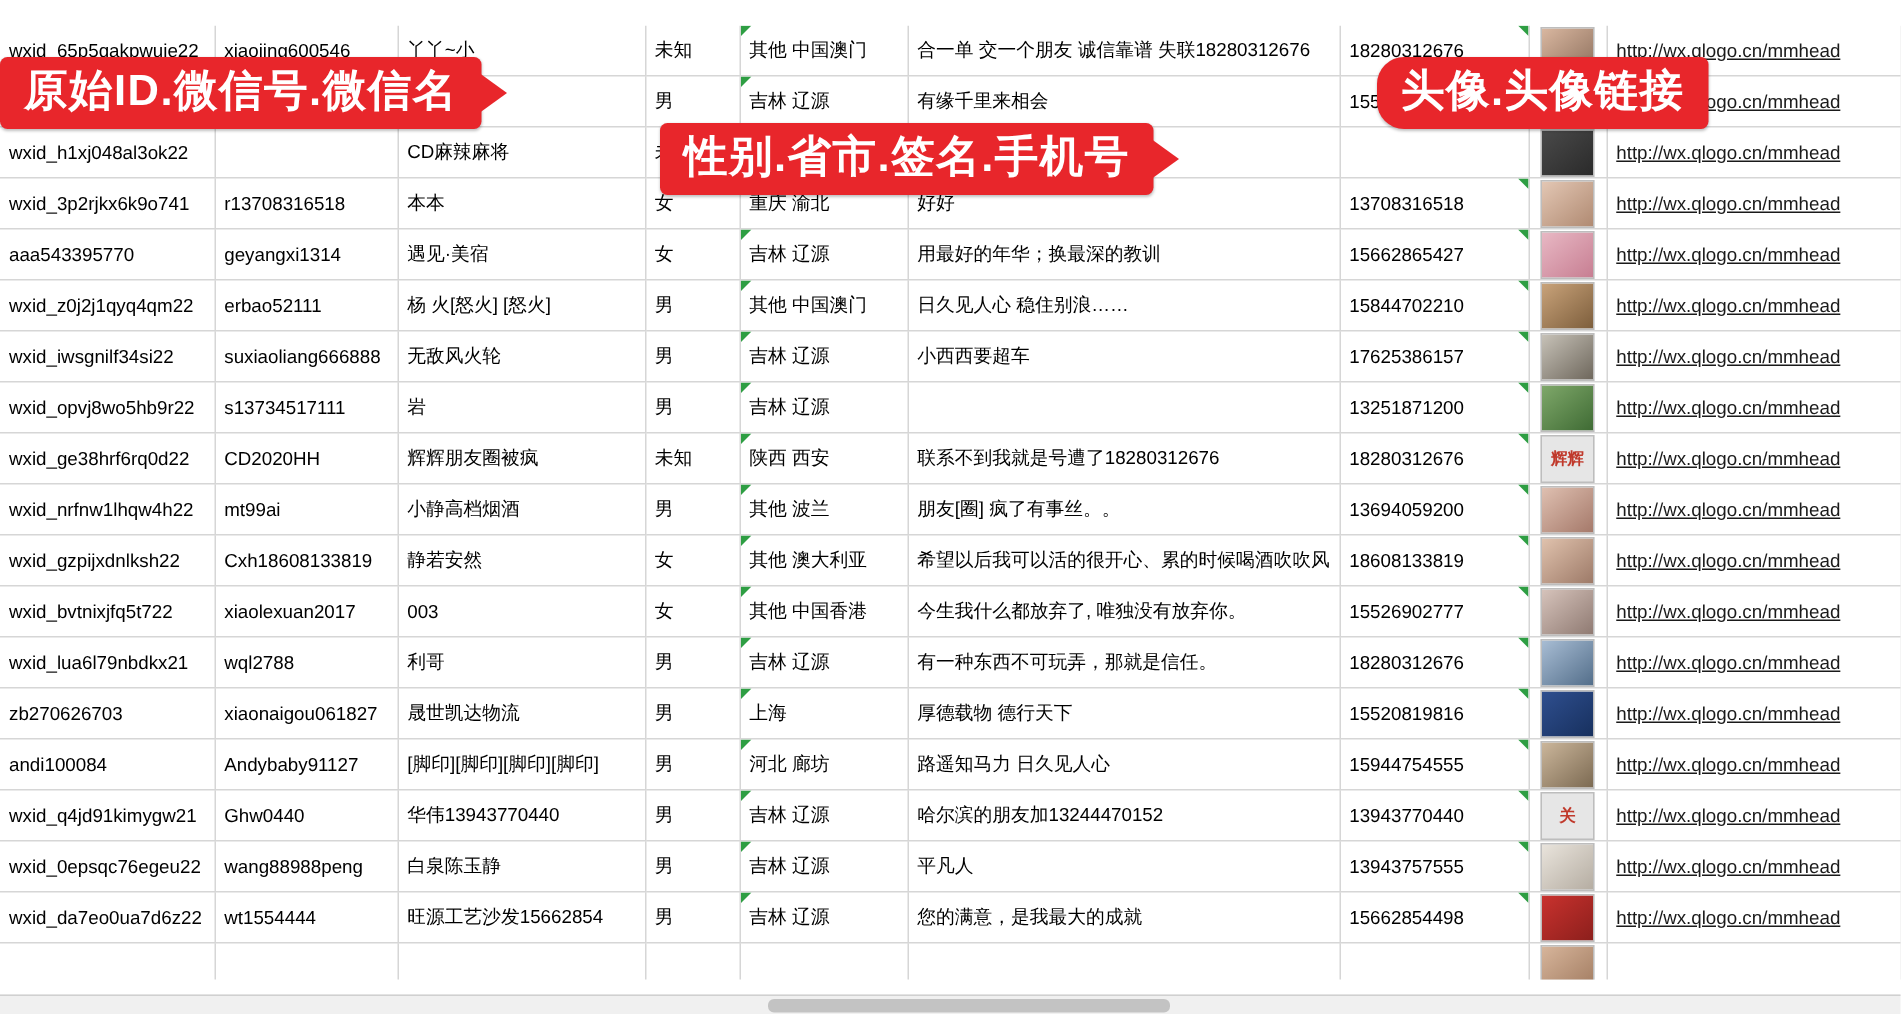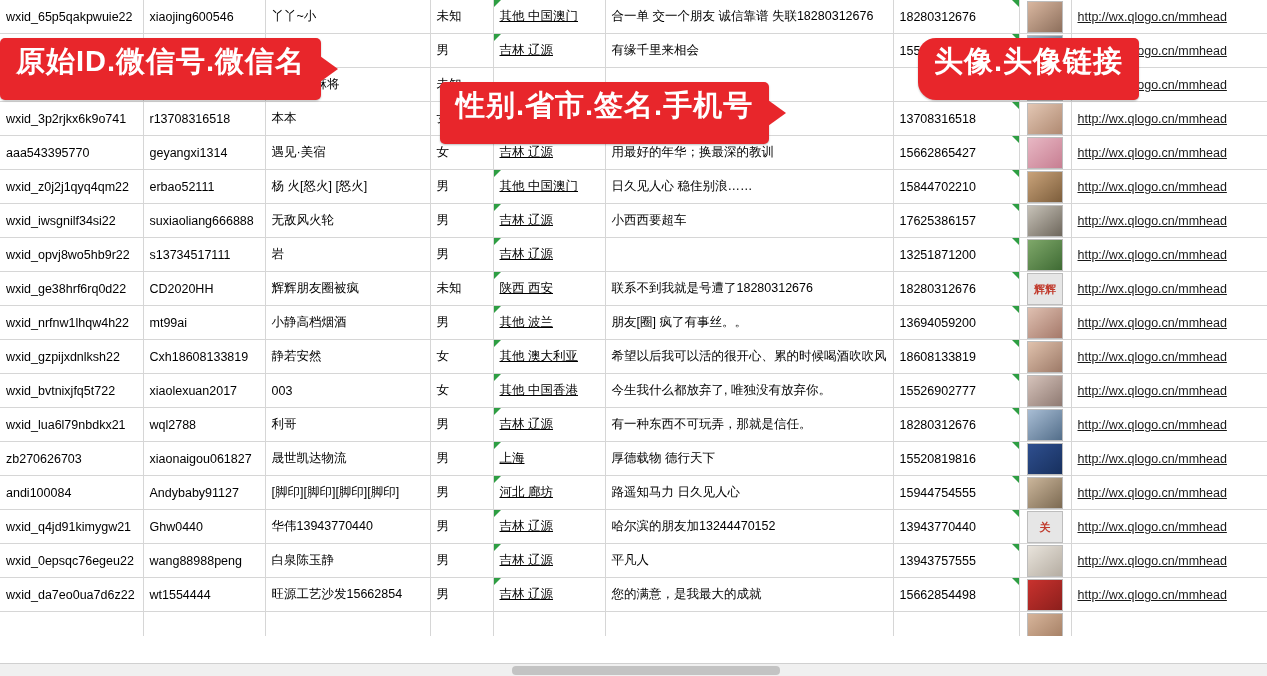--- a/index.html
+++ b/index.html
@@ -9,21 +9,21 @@
   }
   body {
     width: 1267px;
     height: 676px;
     overflow: hidden;
     font-family: "Liberation Sans", sans-serif;
     position: relative;
   }
   .sheet {
     position: absolute;
-    top: 0;
+    top: 17px;
     left: 0;
     width: 1267px;
     height: 636px;
     overflow: hidden;
   }
   table.grid {
     border-collapse: collapse;
     table-layout: fixed;
     width: 1267px;
     font-size: 12.5px;
@@ -48,21 +48,21 @@
   col.c-sign    { width: 288px; }
   col.c-phone   { width: 126px; }
   col.c-avatar  { width: 52px; }
   col.c-link    { width: 196px; }
 
   td.cell-id    { color: #000; }
   td.cell-link  { color: #1a1a1a; text-decoration: underline; }
   td.cell-avatar{ padding: 0; text-align: center; border-right: 1px solid #d6d6d6; }
 
   
-  td.has-mark { position: relative; text-decoration: underline; }
+  td.has-mark { position: relative; }
   td.has-mark::after {
     content: "";
     position: absolute;
     top: 0; left: 0;
     border-top: 7px solid #2e9e43;
     border-right: 7px solid transparent;
   }
   td.has-mark-r { position: relative; margin-top: 42px; }
   td.has-mark-r::after {
     content: "";
@@ -100,21 +100,21 @@
 
   
   .banner {
     position: absolute;
     background: #e8262b;
     color: #ffffff;
     font-weight: bold;
     font-size: 29px;
     letter-spacing: 1px;
     line-height: 1;
-    padding: 9px 16px 24px;
+    padding: 9px 16px 10px;
     border-radius: 5px;
     white-space: nowrap;
     box-shadow: 0 1px 2px rgba(0,0,0,.25);
     font-family: "Liberation Sans", sans-serif;
   }
   .banner::after {
     content: "";
     position: absolute;
     right: -17px;
     top: 50%;

